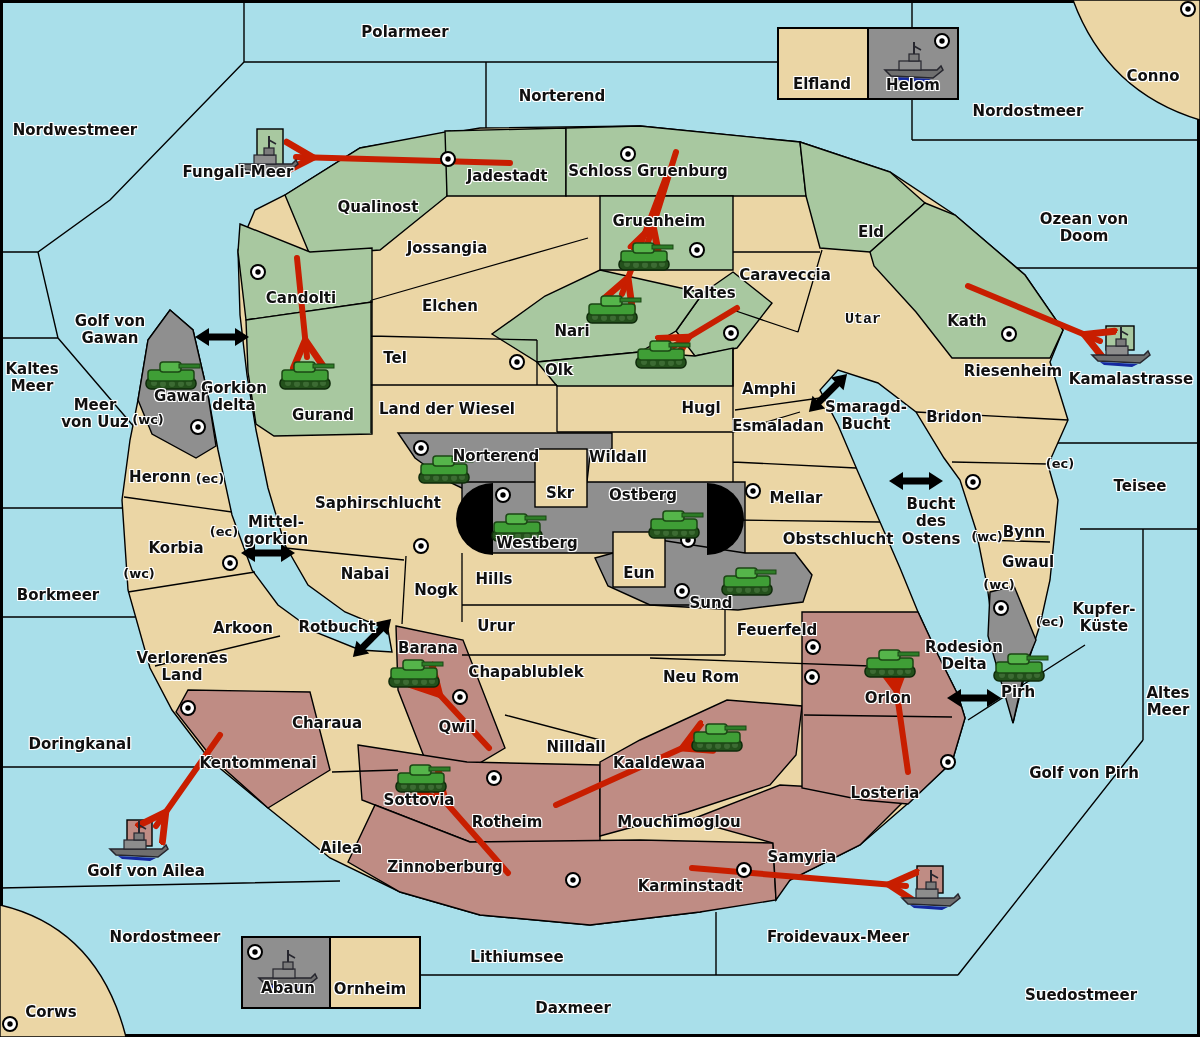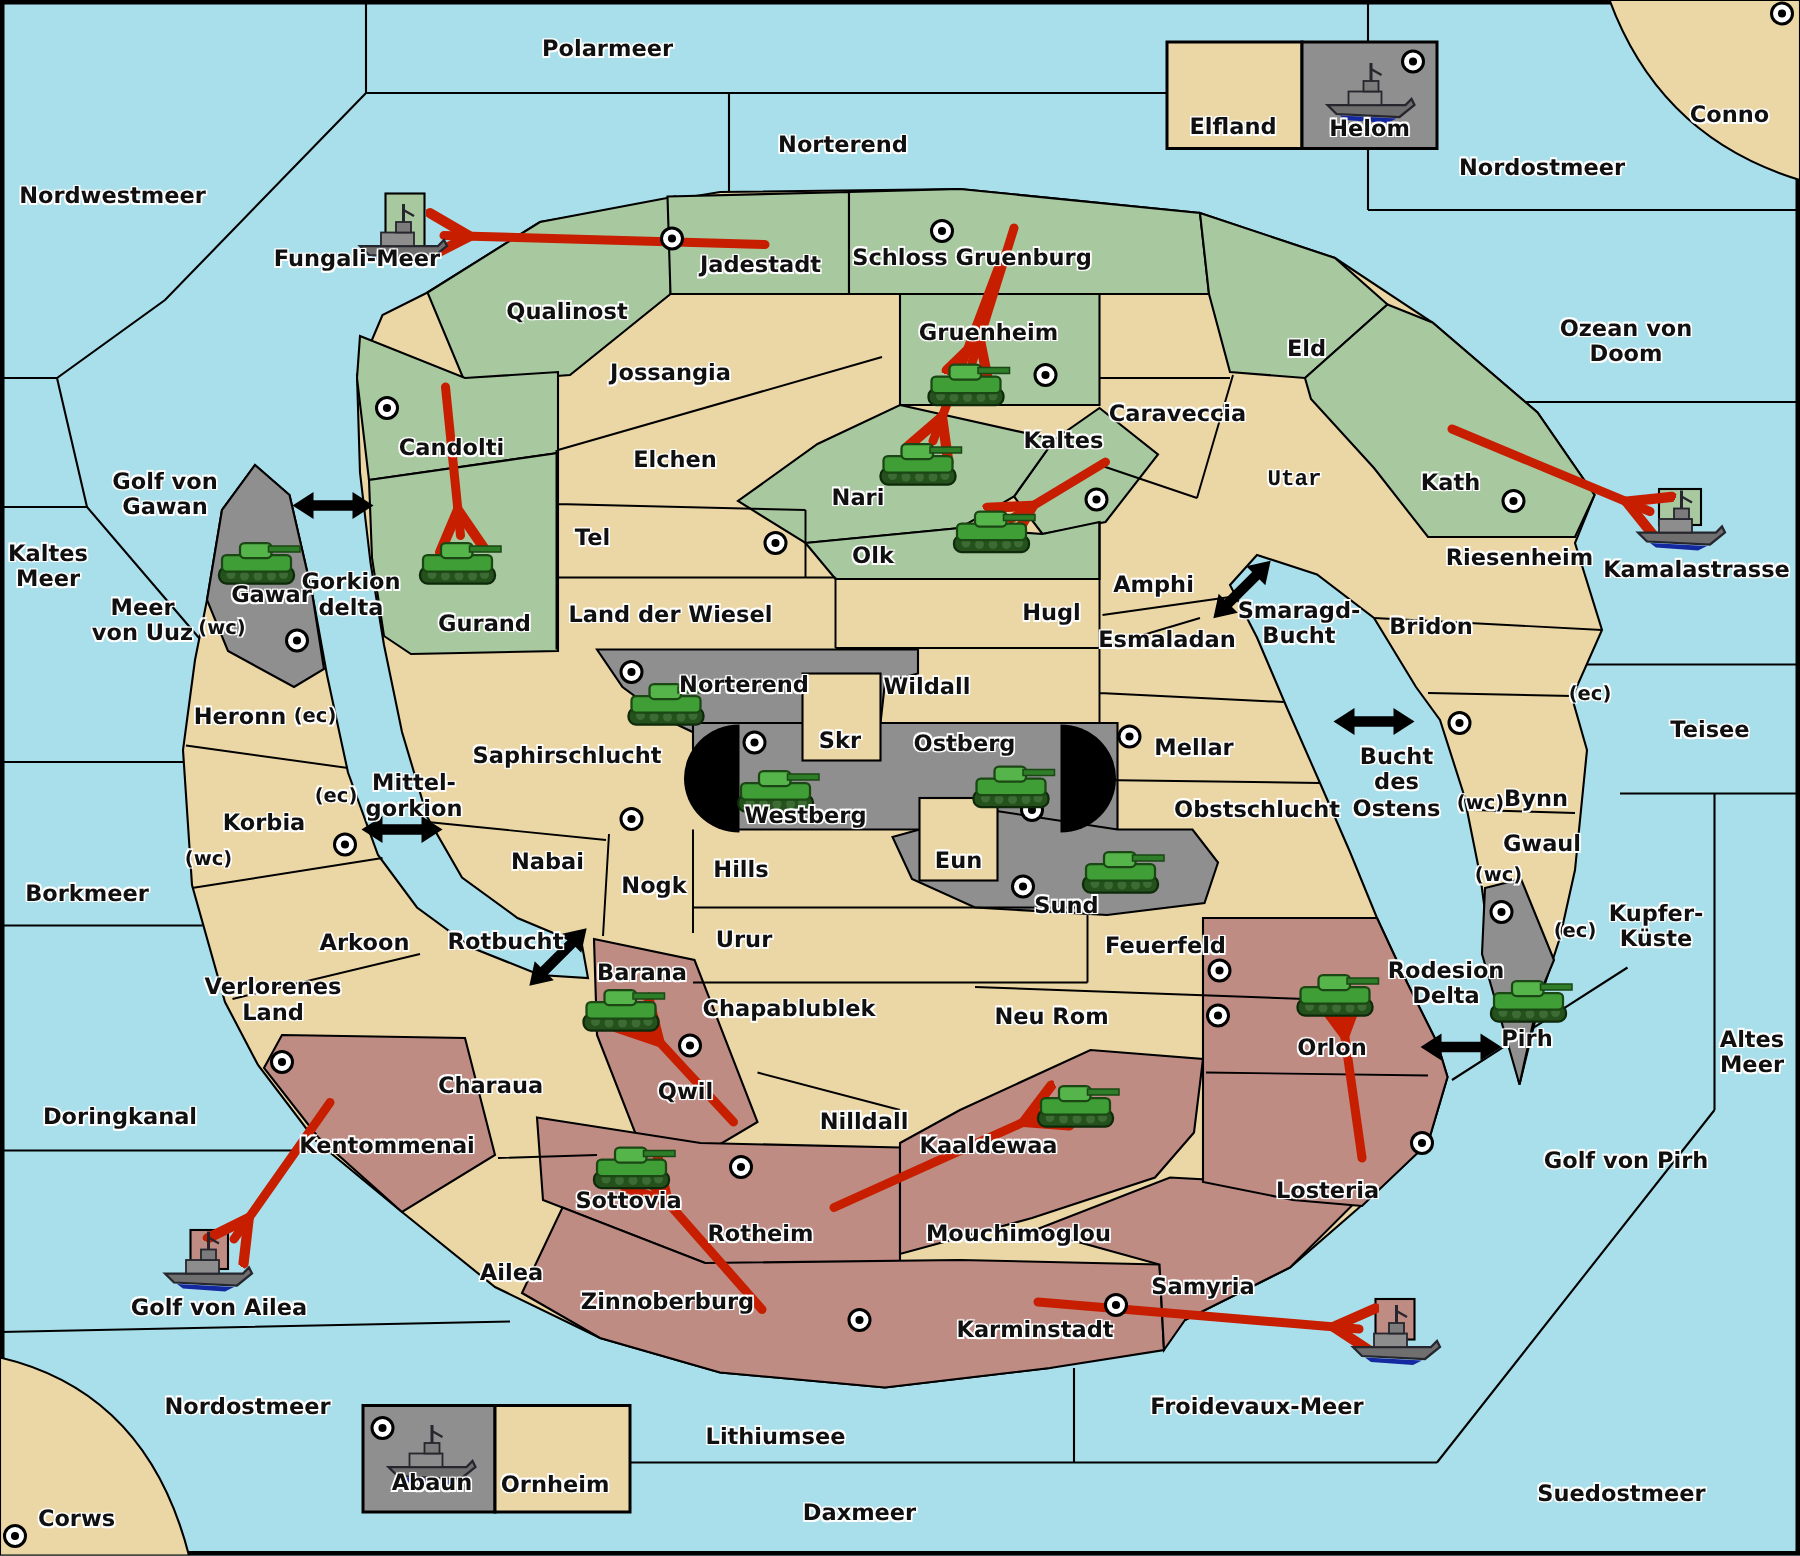--- a/index.html
+++ b/index.html
@@ -252,21 +252,21 @@
       <div class="lbl" style="left: 871px; top: 233px;">Eld</div>
       <div class="lbl" style="left: 659px; top: 222px;">Gruenheim</div>
       <div class="lbl" style="left: 447px; top: 249px;">Jossangia</div>
       <div class="lbl" style="left: 785px; top: 276px;">Caraveccia</div>
       <div class="lbl" style="left: 709px; top: 294px;">Kaltes</div>
       <div class="lbl" style="left: 301px; top: 299px;">Candolti</div>
       <div class="lbl" style="left: 450px; top: 307px;">Elchen</div>
       <div class="lbl" style="left: 967px; top: 322px;">Kath</div>
       <div class="lbl" style="left: 863px; top: 320px; font-family: Liberation Mono, monospace;">Utar</div>
       <div class="lbl" style="left: 572px; top: 332px;">Nari</div>
-      <div class="lbl" style="left: 576px; top: 371px; padding-left: 12px;">Olk</div>
+      <div class="lbl" style="left: 553px; top: 371px; padding-left: 12px;">Olk</div>
       <div class="lbl" style="left: 395px; top: 359px;">Tel</div>
       <div class="lbl" style="left: 1013px; top: 372px;">Riesenheim</div>
       <div class="lbl" style="left: 323px; top: 416px;">Gurand</div>
       <div class="lbl" style="left: 447px; top: 410px;">Land der Wiesel</div>
       <div class="lbl" style="left: 701px; top: 409px;">Hugl</div>
       <div class="lbl" style="left: 769px; top: 390px;">Amphi</div>
       <div class="lbl" style="left: 778px; top: 427px;">Esmaladan</div>
       <div class="lbl" style="left: 954px; top: 418px;">Bridon</div>
       <div class="lbl" style="left: 181px; top: 397px;">Gawar</div>
       <div class="lbl" style="left: 496px; top: 457px;">Norterend</div>

